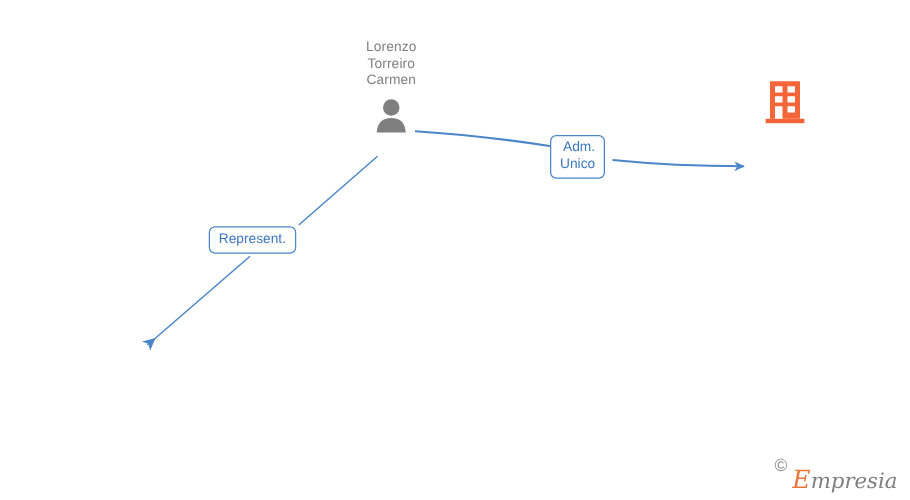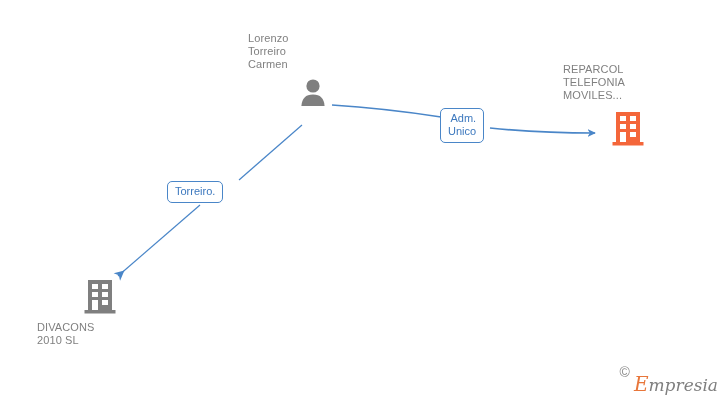--- a/index.html
+++ b/index.html
@@ -23,21 +23,21 @@
     left: 0;
     top: 0;
     width: 728px;
     height: 400px;
     pointer-events: none;
   }
 
   
   .node {
     position: absolute;
-    text-align: left;
+    text-align: center;
   }
   .node-label {
     font-size: 11px;
     line-height: 13px;
     color: #808080;
     white-space: pre-line;
     letter-spacing: 0.1px;
   }
 
   
@@ -152,65 +152,44 @@
     <div class="node-label">Lorenzo
 Torreiro
 Carmen</div>
     <svg class="person-icon" width="30" height="30" viewBox="0 0 30 30" xmlns="http://www.w3.org/2000/svg">
       <circle cx="15" cy="9" r="6.6" fill="#7f7f7f"></circle>
       <path d="M15 17.4 C 22.4 17.4, 26 21.2, 26.6 29 L 3.4 29 C 4 21.2, 7.6 17.4, 15 17.4 Z" fill="#7f7f7f"></path>
     </svg>
   </div>
 
   <div class="node" id="node-reparcol">
-    <div class="node-label">REPARCOL
-TELEFONIA
-MOVILES...</div>
     <svg class="building-icon" width="34" height="36" viewBox="0 0 34 36" xmlns="http://www.w3.org/2000/svg">
       <g fill="#f4663a">
 
         <path d="M5 2 H29 V32 H5 Z"></path>
 
         <path d="M1.5 32 H32.5 V35.5 H1.5 Z"></path>
       </g>
       <g fill="#ffffff">
 
         <rect x="9" y="6" width="6" height="5"></rect>
         <rect x="19" y="6" width="6" height="5"></rect>
         <rect x="9" y="14" width="6" height="5"></rect>
         <rect x="19" y="14" width="6" height="5"></rect>
         <rect x="19" y="22" width="6" height="5"></rect>
 
         <rect x="9" y="22" width="6" height="10"></rect>
       </g>
     </svg>
   </div>
 
-  <div class="node" id="node-divacons">
-    <svg class="building-icon" width="34" height="36" viewBox="0 0 34 36" xmlns="http://www.w3.org/2000/svg">
-      <g fill="#7f7f7f">
-        <path d="M5 2 H29 V32 H5 Z"></path>
-        <path d="M1.5 32 H32.5 V35.5 H1.5 Z"></path>
-      </g>
-      <g fill="#ffffff">
-        <rect x="9" y="6" width="6" height="5"></rect>
-        <rect x="19" y="6" width="6" height="5"></rect>
-        <rect x="9" y="14" width="6" height="5"></rect>
-        <rect x="19" y="14" width="6" height="5"></rect>
-        <rect x="19" y="22" width="6" height="5"></rect>
-        <rect x="9" y="22" width="6" height="10"></rect>
-      </g>
-    </svg>
-    <div class="node-label">DIVACONS
-2010 SL</div>
-  </div>
 
   <div class="edge-label" id="edge-label-adm-unico">Adm.
 Unico</div>
 
-  <div class="edge-label" id="edge-label-represent">Torreiro.</div>
+  <div class="edge-label" id="edge-label-represent">Represent.</div>
 
   <div id="watermark">
     <span class="wm-copy">©</span>
     <span class="wm-brand"><span class="wm-brand-initial">E</span><span>mpresia</span></span>
   </div>
 
 </div>
 
 </body></html>

